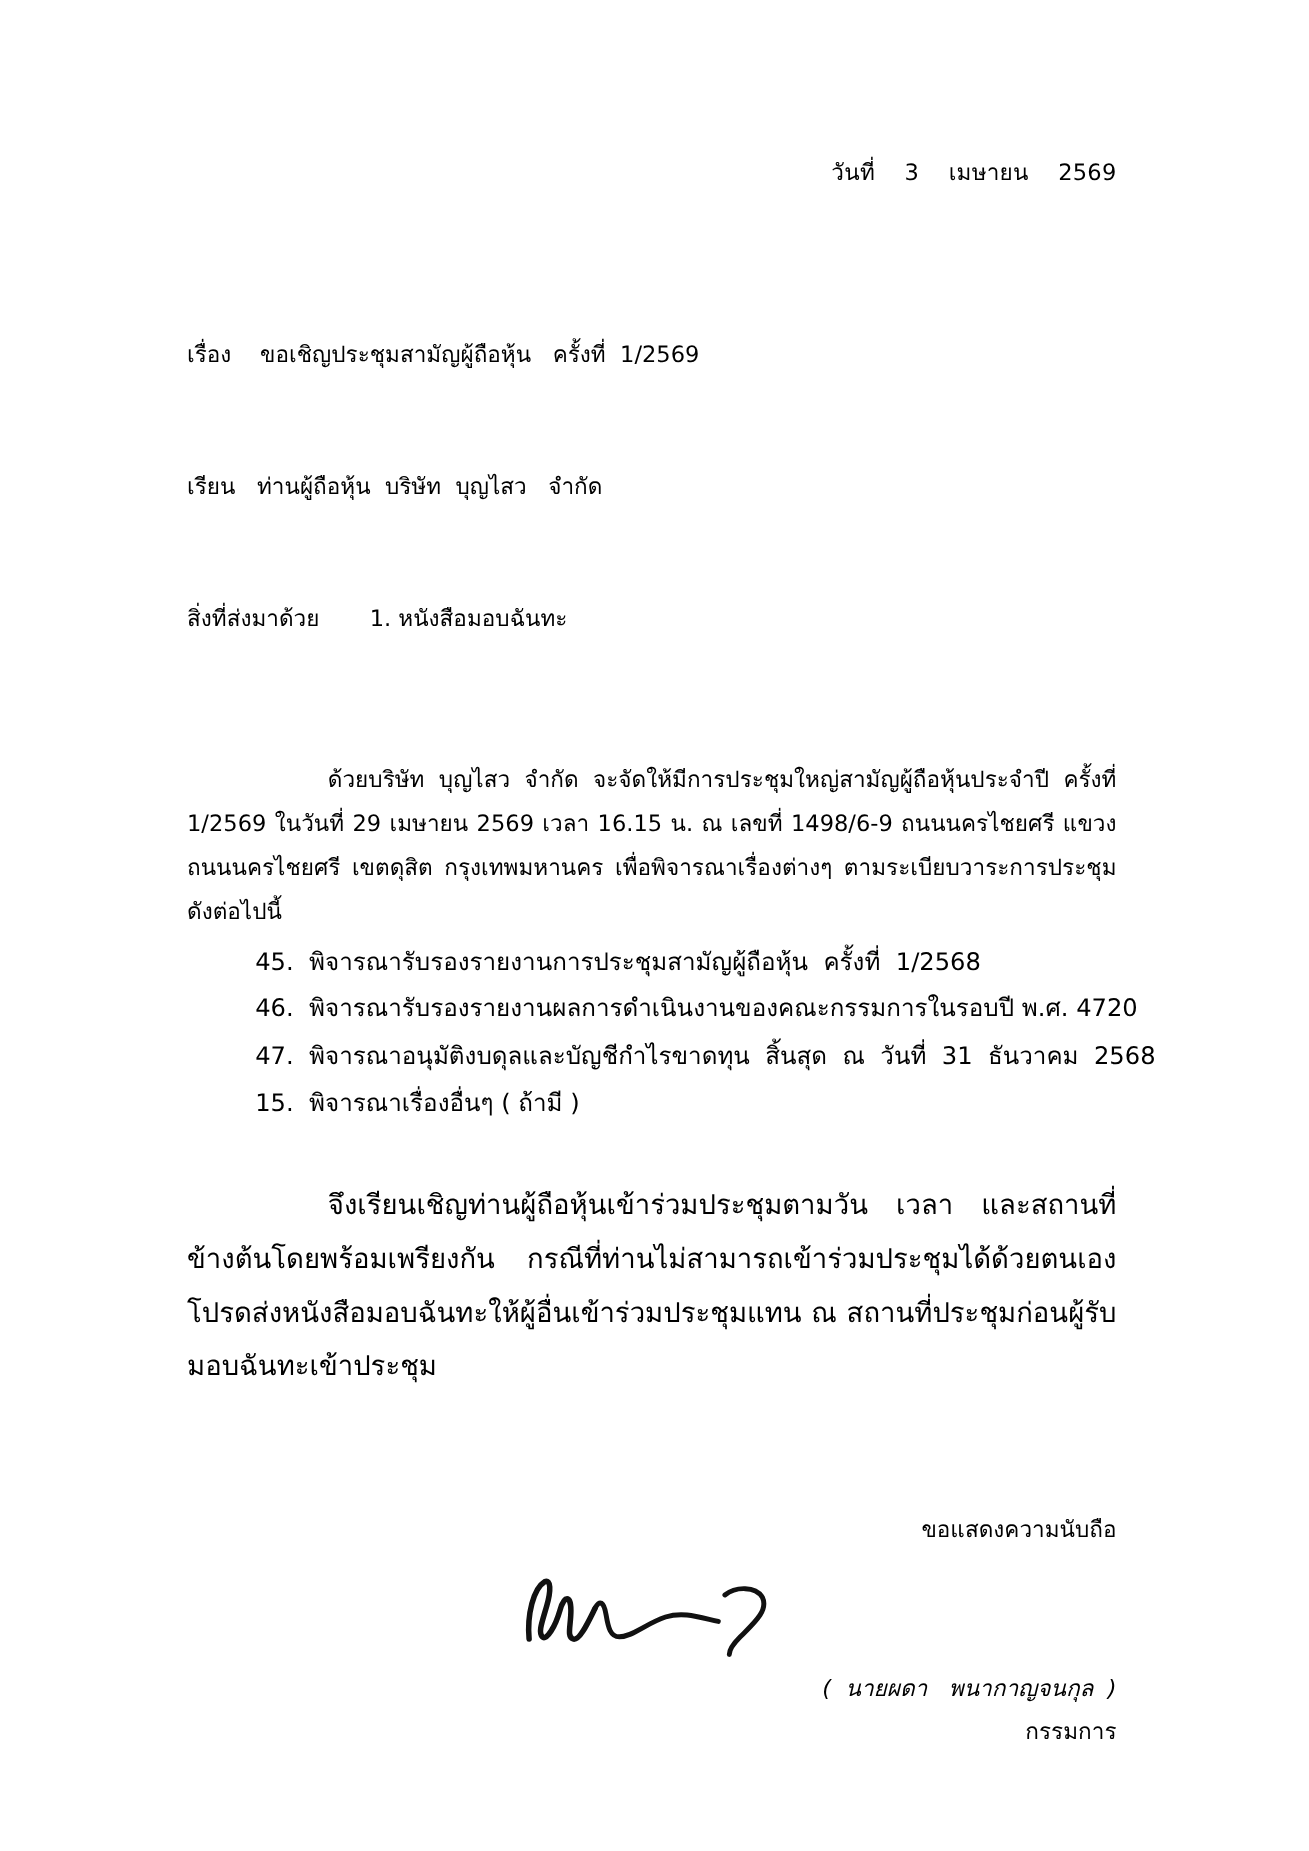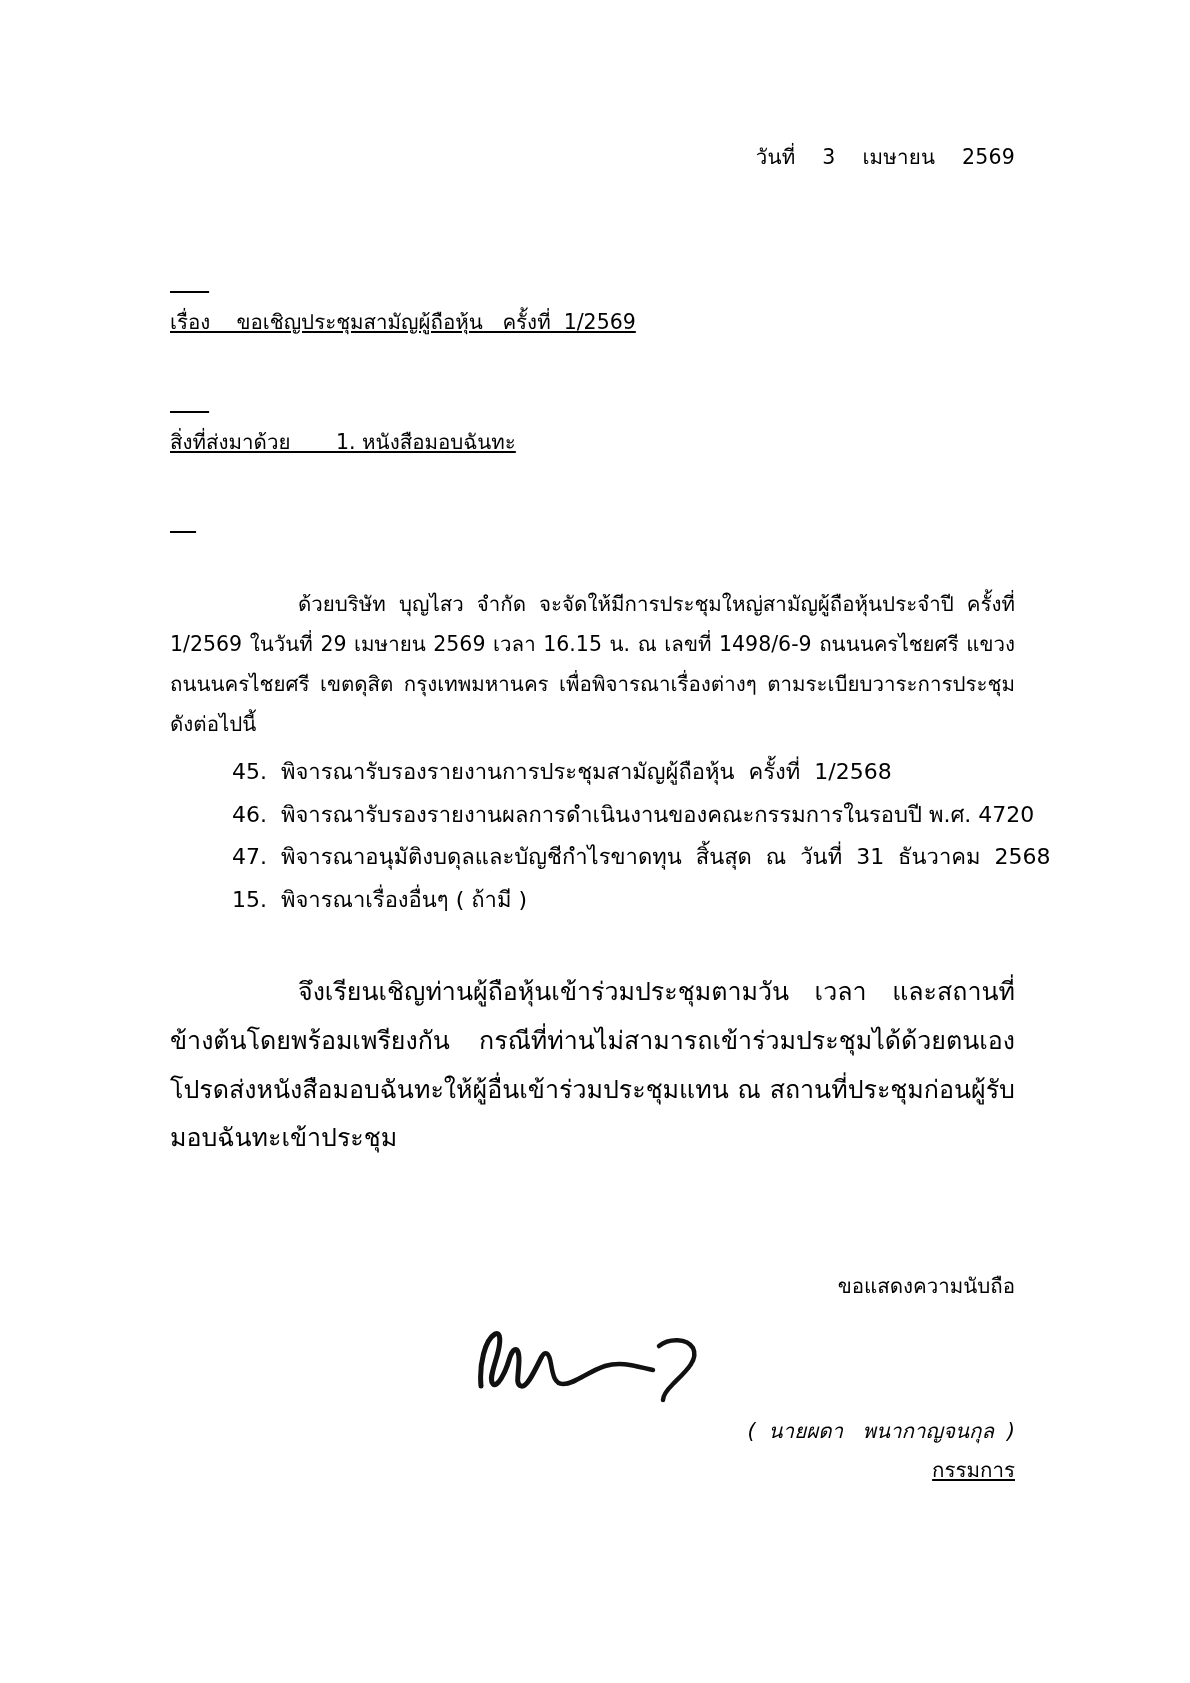--- a/index.html
+++ b/index.html
@@ -33,27 +33,26 @@
     font-size: 20.5px;
     margin-top: 140px;
     letter-spacing: 0.2px;
     white-space: pre;
   }
   .head-block {
     margin-top: 50px;
     font-size: 20.5px;
     line-height: 1.95;
     white-space: pre;
-    text-decoration: underline;
   }
   .para {
     font-size: 20.5px;
     line-height: 1.95;
     text-align: justify;
-    margin-top: 42px;
+    margin-top: 26px;
   }
   .para.first {
     text-indent: 128px;
   }
   .agenda {
     margin-top: 6px;
     font-size: 22px;
     line-height: 1.95;
   }
   .agenda-item {
@@ -84,33 +83,33 @@
   .signature svg {
     display: block;
     margin: 0 auto;
   }
   .sign-name {
     white-space: pre;
     font-style: italic;
   }
   .sign-title {
     white-space: pre;
-    text-decoration: underline;
   }
 </style>
 </head>
 <body>
 
 <div class="page">
   <div class="doc-body">
 
     <div class="date-line">วันที่    3    เมษายน    2569</div>
 
     <div class="head-block">
       <div>เรื่อง    ขอเชิญประชุมสามัญผู้ถือหุ้น   ครั้งที่  1/2569</div>
+      <div>เรียน   ท่านผู้ถือหุ้น  บริษัท  บุญไสว   จำกัด</div>
       <div>สิ่งที่ส่งมาด้วย       1. หนังสือมอบฉันทะ</div>
     </div>
 
     <div class="para first">ด้วยบริษัท  บุญไสว   จำกัด  จะจัดให้มีการประชุมใหญ่สามัญผู้ถือหุ้นประจำปี  ครั้งที่ 1/2569  ในวันที่ 29 เมษายน  2569  เวลา  16.15  น. ณ  เลขที่  1498/6-9    ถนนนครไชยศรี   แขวงถนนนครไชยศรี  เขตดุสิต  กรุงเทพมหานคร  เพื่อพิจารณาเรื่องต่างๆ ตามระเบียบวาระการประชุมดังต่อไปนี้</div>
 
     <div class="agenda">
       <div class="agenda-item">45.  พิจารณารับรองรายงานการประชุมสามัญผู้ถือหุ้น  ครั้งที่  1/2568</div>
       <div class="agenda-item">46.  พิจารณารับรองรายงานผลการดำเนินงานของคณะกรรมการในรอบปี พ.ศ. 4720</div>
       <div class="agenda-item">47.  พิจารณาอนุมัติงบดุลและบัญชีกำไรขาดทุน  สิ้นสุด  ณ  วันที่  31  ธันวาคม  2568</div>
       <div class="agenda-item">15.  พิจารณาเรื่องอื่นๆ ( ถ้ามี )</div>

